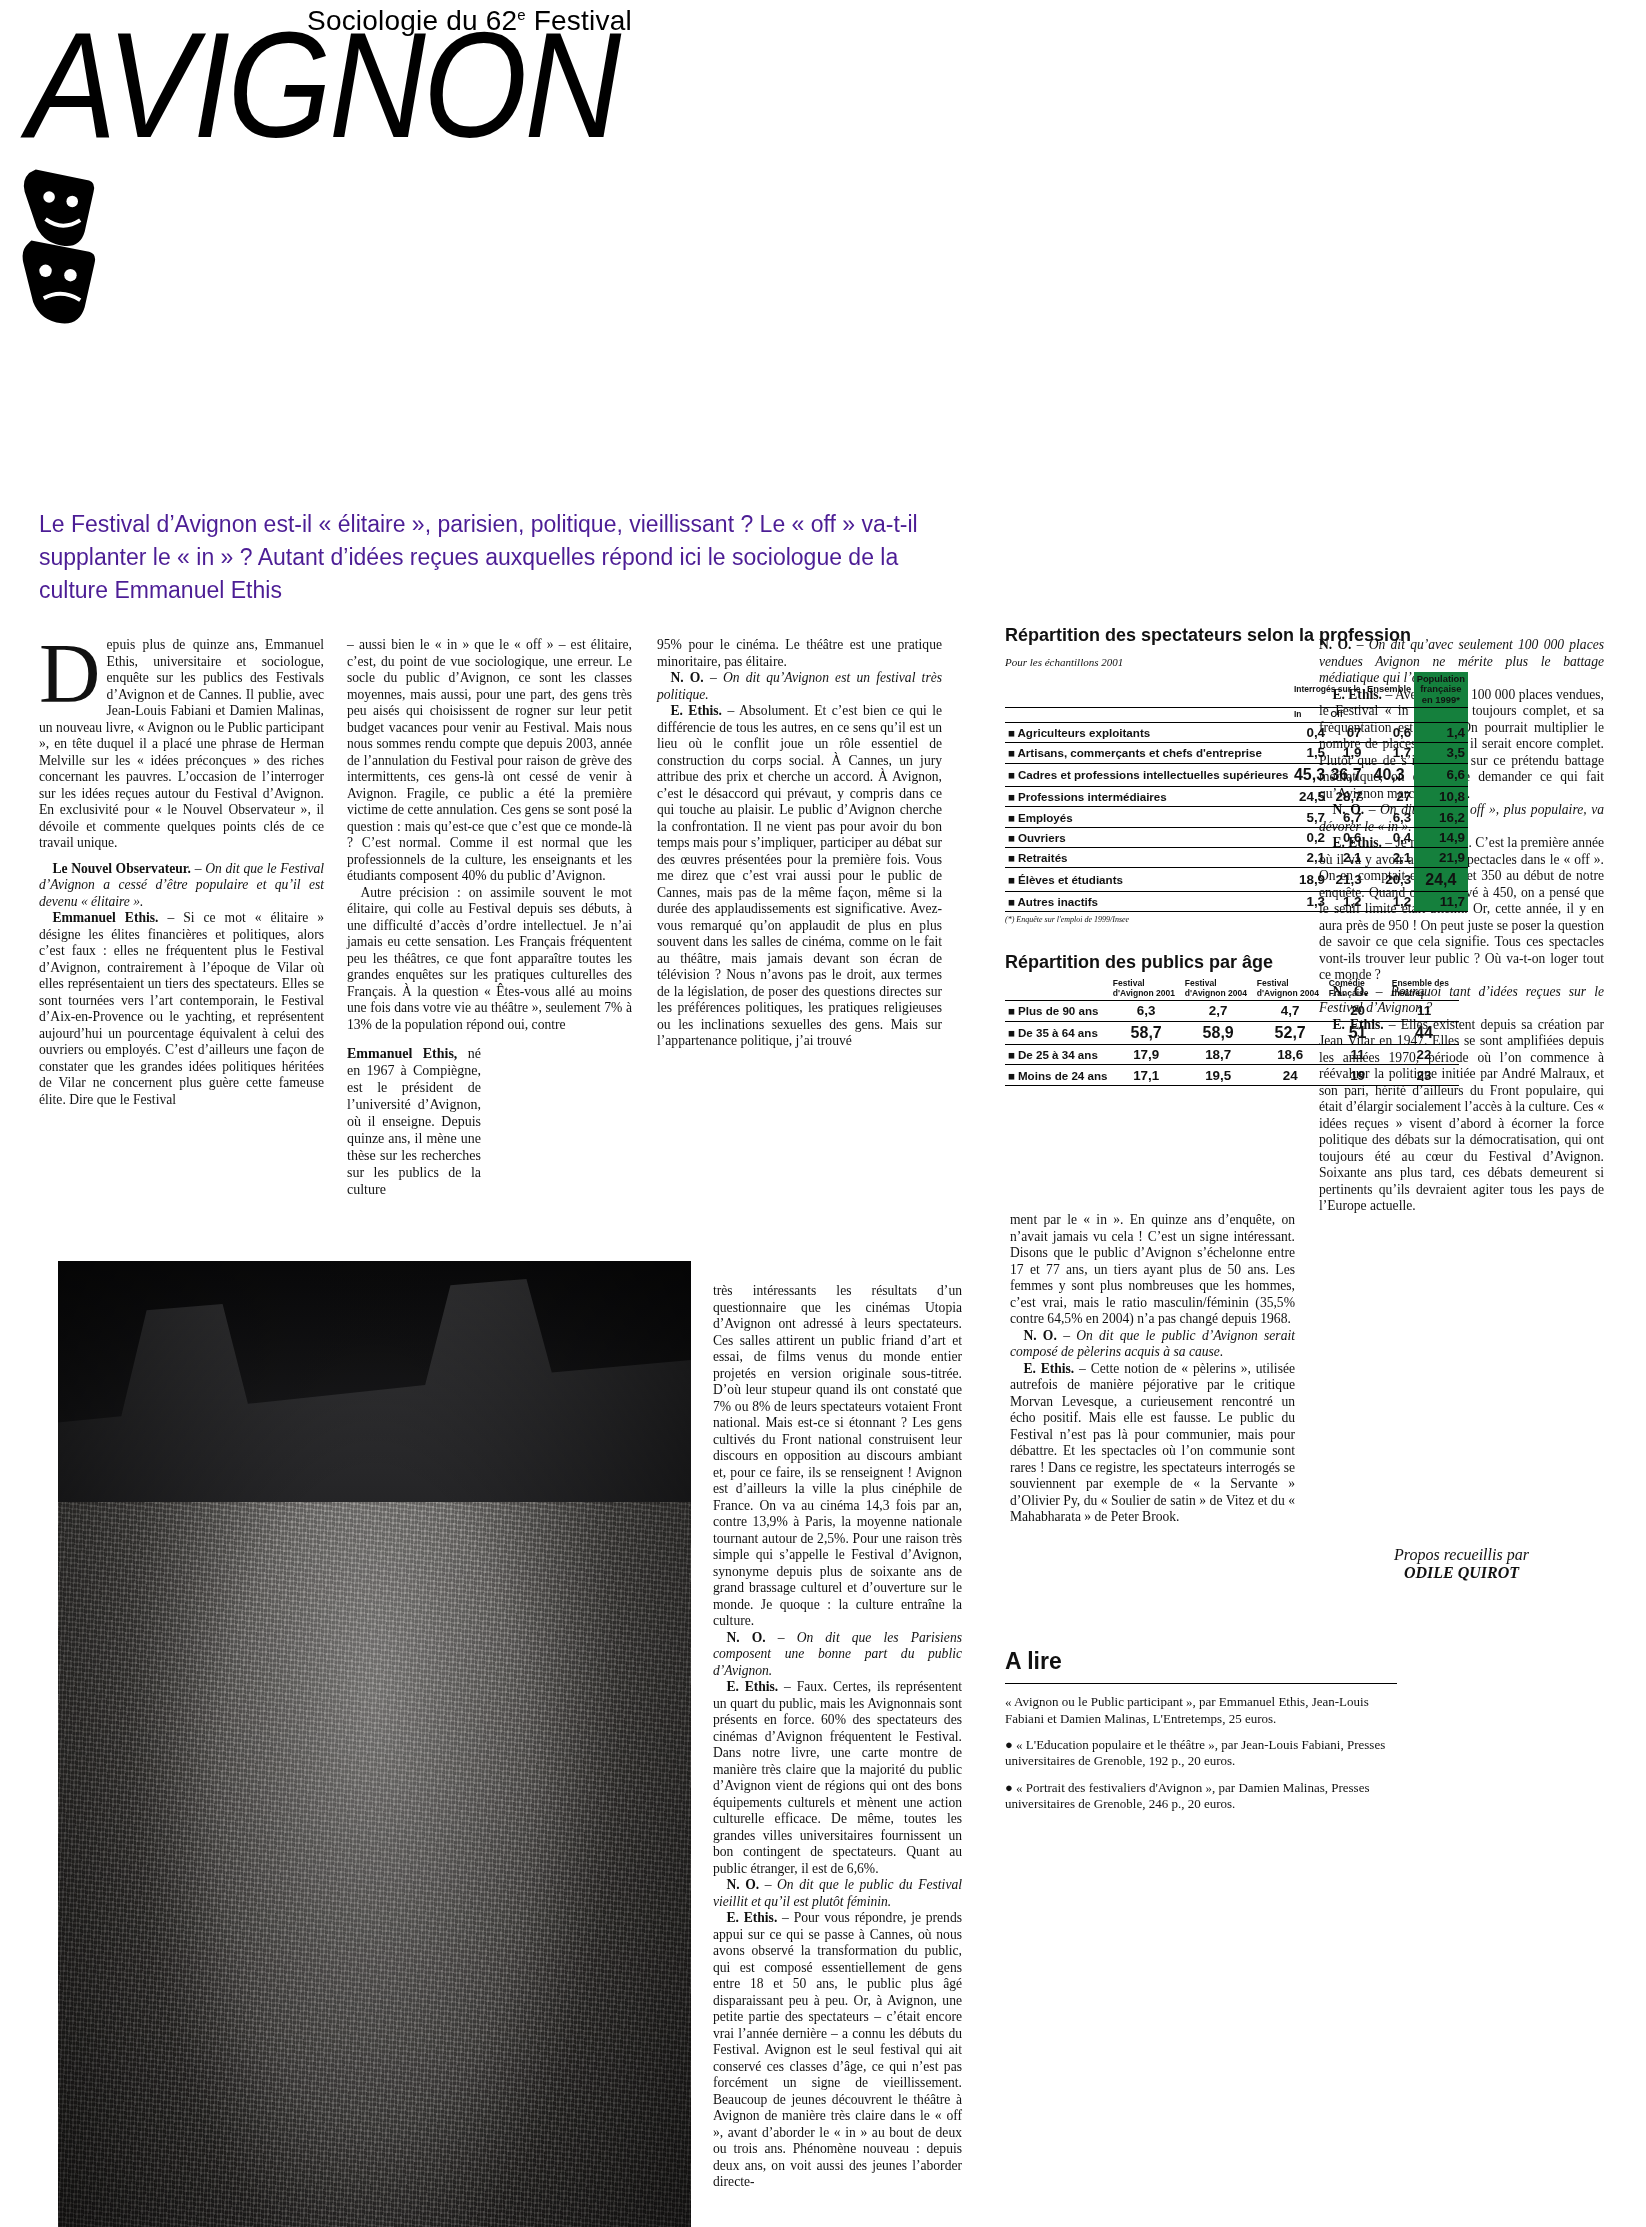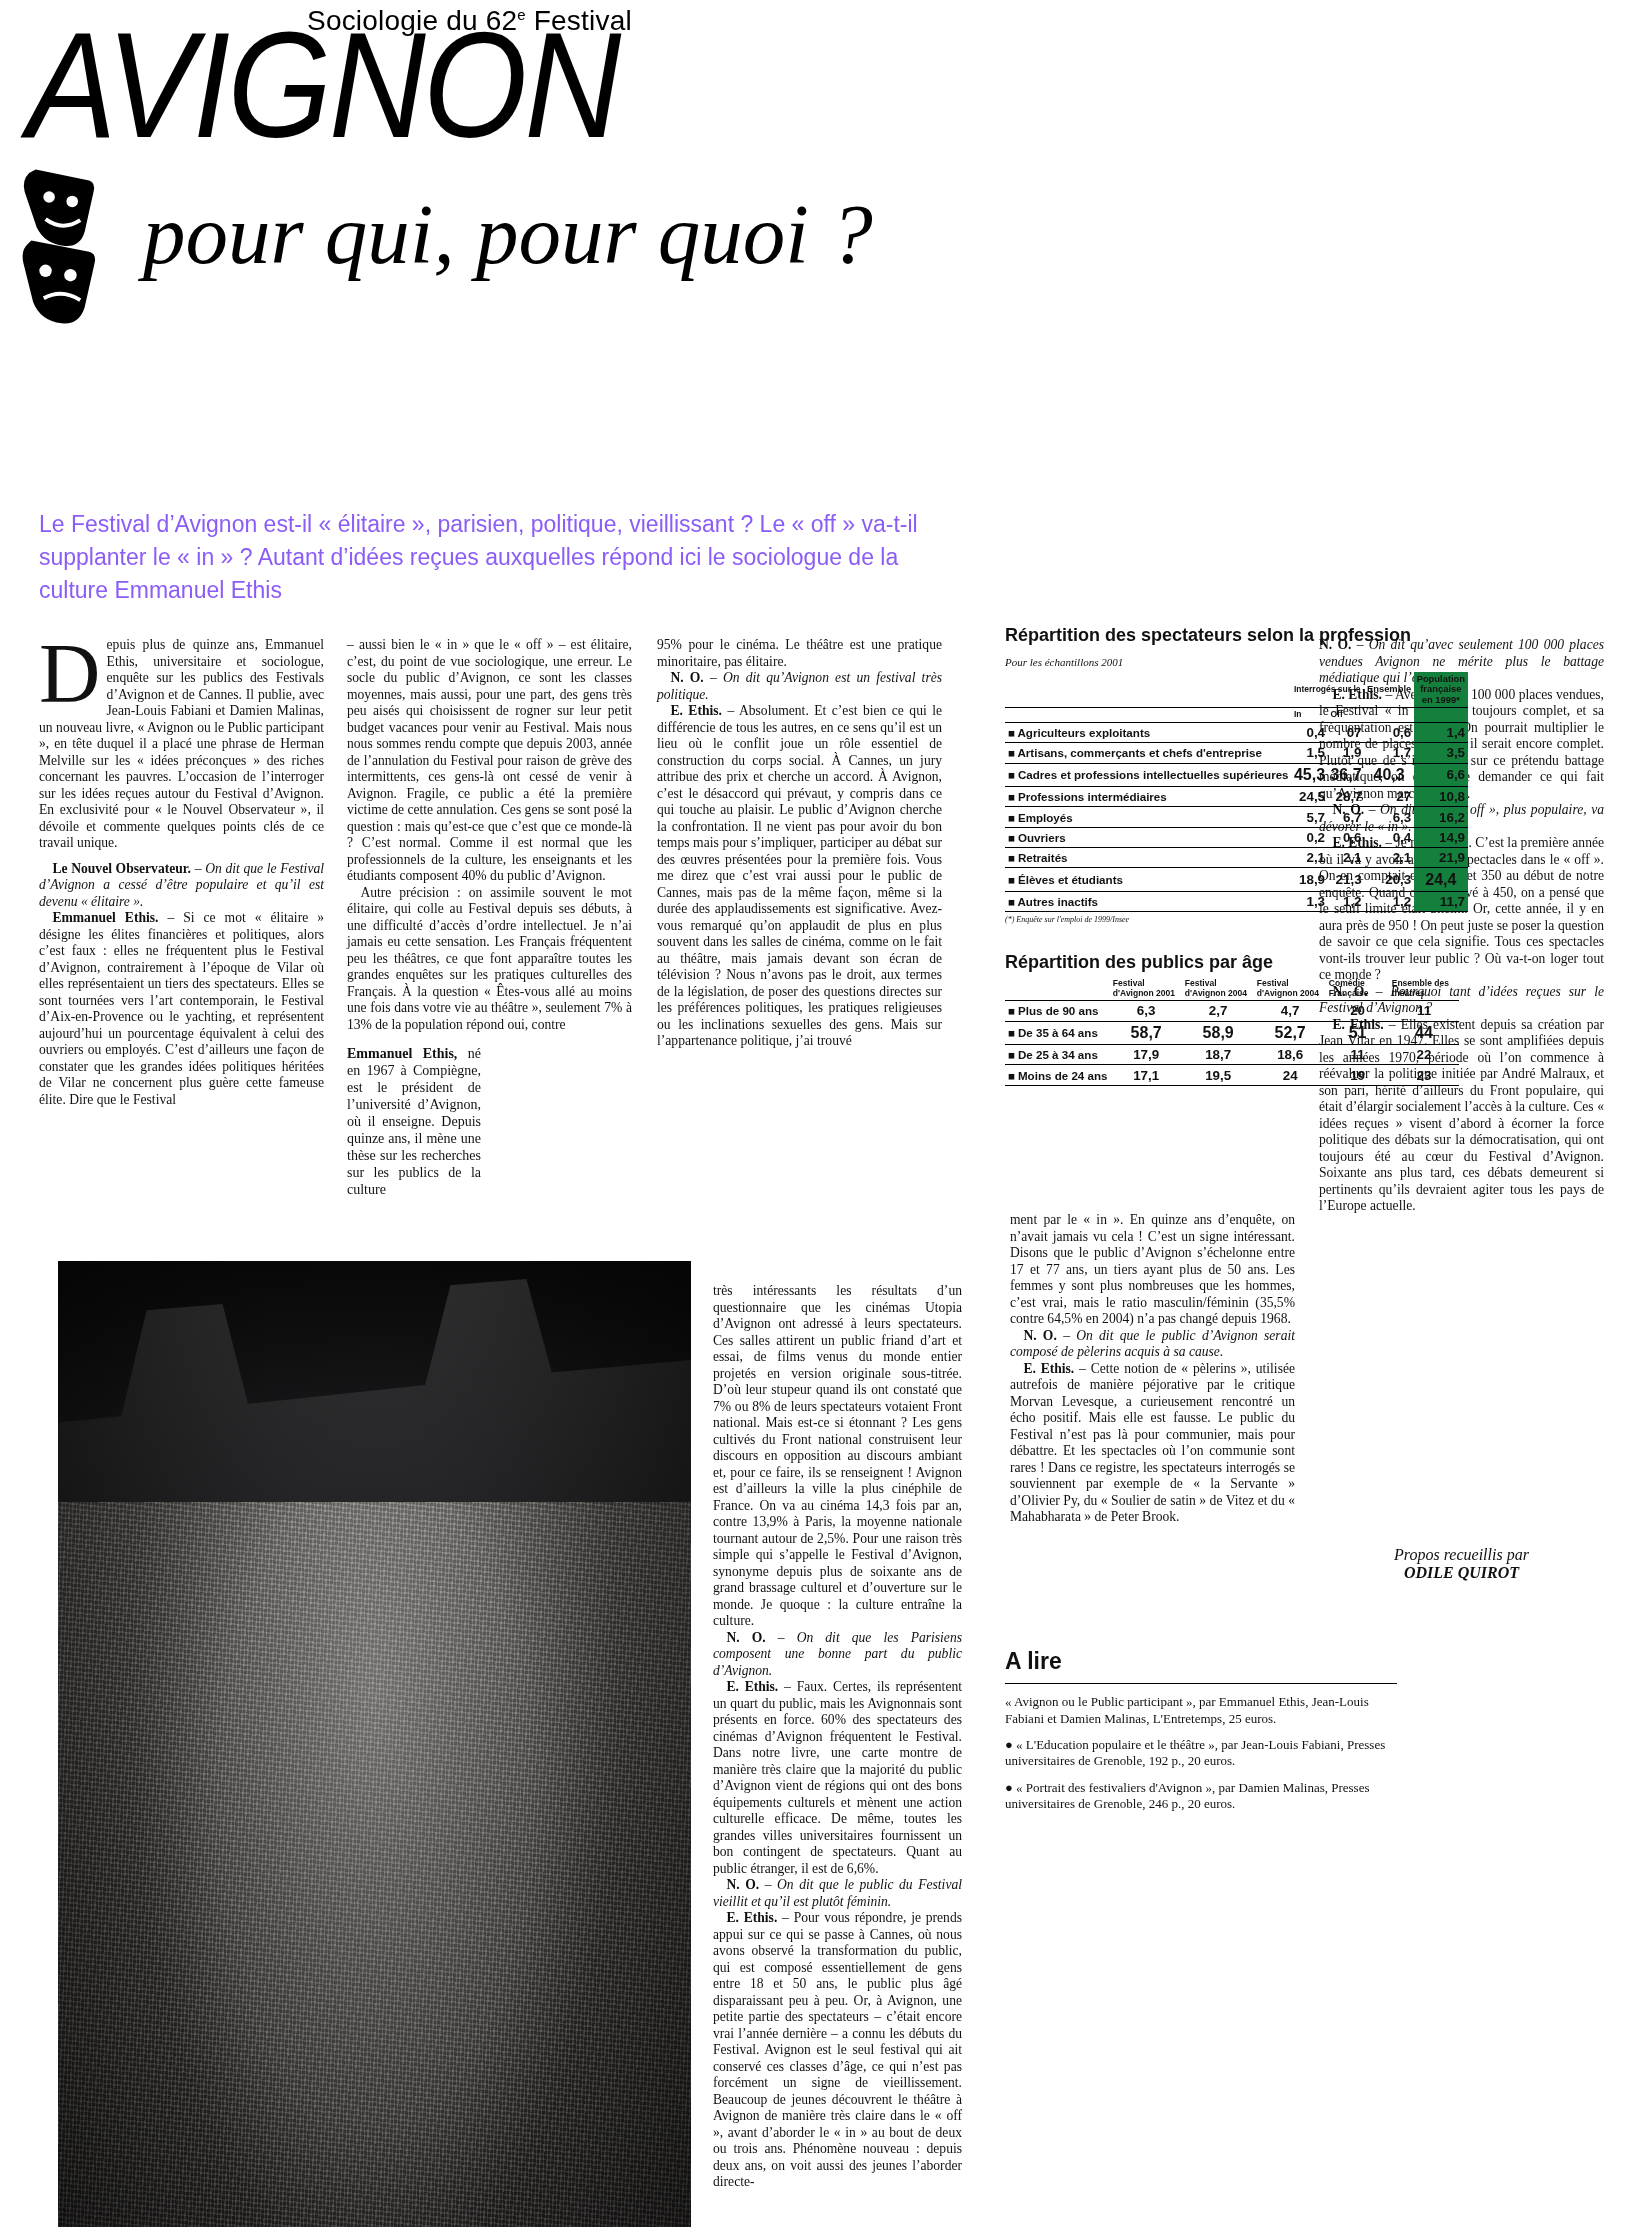--- a/index.html
+++ b/index.html
@@ -8,21 +8,21 @@
 
   
   .masthead{position:absolute;left:0;top:0;width:1025px;height:365px;}
   .kicker{position:absolute;left:307px;top:4.5px;font-family:"Liberation Sans",sans-serif;font-size:28px;letter-spacing:0.2px;color:#000;}
   .kicker sup{font-size:15px;vertical-align:super;}
   .avignon{position:absolute;left:27px;top:21.4px;font-family:"Liberation Sans",sans-serif;font-size:134px;line-height:116px;font-style:italic;font-weight:400;letter-spacing:-2.7px;color:#000;transform:scaleY(1.12);transform-origin:left top;}
   .pourqui{position:absolute;left:143px;top:192px;font-family:"Liberation Serif",serif;font-style:italic;font-size:85px;line-height:85px;color:#000;}
   .masks{position:absolute;left:18px;top:165px;width:120px;height:160px;}
 
   
-  .standfirst{position:absolute;left:39px;top:508px;width:918px;font-family:"Liberation Sans",sans-serif;font-size:23px;line-height:33px;color:#8b5cf6;}
+  .standfirst{position:absolute;left:39px;top:508px;width:918px;font-family:"Liberation Sans",sans-serif;font-size:23px;line-height:33px;color:#4c1d95;}
 
   
   .col{position:absolute;font-size:13.6px;line-height:16.5px;text-align:justify;hyphens:auto;}
   .col p{margin:0 0 0 0;text-indent:13.4px;}
   .col p.noind{text-indent:0;}
   .col b{font-weight:bold;}
   .col i{font-style:italic;}
   .dropcap{float:left;font-size:85px;line-height:67px;padding:2.7px 6.2px 0 0;font-family:"Liberation Serif",serif;}
 
   #col1{left:39px;top:637px;width:285px;}
@@ -97,21 +97,20 @@
         <path d="M40 10 L160 35 Q175 40 170 60 L150 150 Q140 185 105 182 Q60 178 42 140 L15 60 Q8 35 25 18 Z"></path>
         <circle cx="70" cy="72" r="13" fill="#fff"></circle>
         <circle cx="122" cy="82" r="13" fill="#fff"></circle>
         <path d="M62 122 Q100 150 140 124" stroke="#fff" stroke-width="9" fill="none"></path>
         <path d="M20 150 L150 175 Q168 180 162 202 L140 300 Q128 340 88 336 Q40 330 24 288 L2 200 Q-4 172 12 158 Z" transform="translate(10,20)"></path>
         <circle cx="62" cy="238" r="14" fill="#fff"></circle>
         <circle cx="118" cy="248" r="14" fill="#fff"></circle>
         <path d="M58 300 Q98 278 140 304" stroke="#fff" stroke-width="9" fill="none"></path>
       </g>
     </svg>
-    <div class="pourqui">pour qui, pour quoi ?</div>
   </div>
 
   <div class="standfirst">Le Festival d’Avignon est-il « élitaire », parisien, politique, vieillissant ? Le « off » va-t-il supplanter le « in » ? Autant d’idées reçues auxquelles répond ici le sociologue de la culture Emmanuel Ethis</div>
 
   <div class="col" id="col1">
     <p class="noind"><span class="dropcap">D</span><span>epuis plus de quinze ans, Emmanuel Ethis, universitaire et sociologue, enquête sur les publics des Festivals d’Avignon et de Cannes. Il publie, avec Jean-Louis Fabiani et Damien Malinas, un nouveau livre, « Avignon ou le Public participant », en tête duquel il a placé une phrase de Herman Melville sur les « idées préconçues » des riches concernant les pauvres. L’occasion de l’interroger sur les idées reçues autour du Festival d’Avignon. En exclusivité pour « le Nouvel Observateur », il dévoile et commente quelques points clés de ce travail unique.</span></p>
     <p style="margin-top:9px"><b>Le Nouvel Observateur.</b><i> – On dit que le Festival d’Avignon a cessé d’être populaire et qu’il est devenu « élitaire ».</i></p>
     <p><b>Emmanuel Ethis.</b><span> – Si ce mot « élitaire » désigne les élites financières et politiques, alors c’est faux : elles ne fréquentent plus le Festival d’Avignon, contrairement à l’époque de Vilar où elles représentaient un tiers des spectateurs. Elles se sont tournées vers l’art contemporain, le Festival d’Aix-en-Provence ou le yachting, et représentent aujourd’hui un pourcentage équivalent à celui des ouvriers ou employés. C’est d’ailleurs une façon de constater que les grandes idées politiques héritées de Vilar ne concernent plus guère cette fameuse élite. Dire que le Festival</span></p>
   </div>
 

